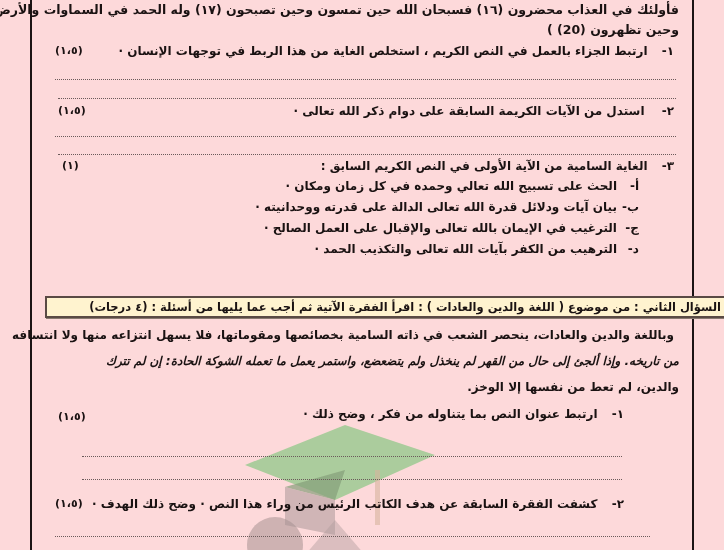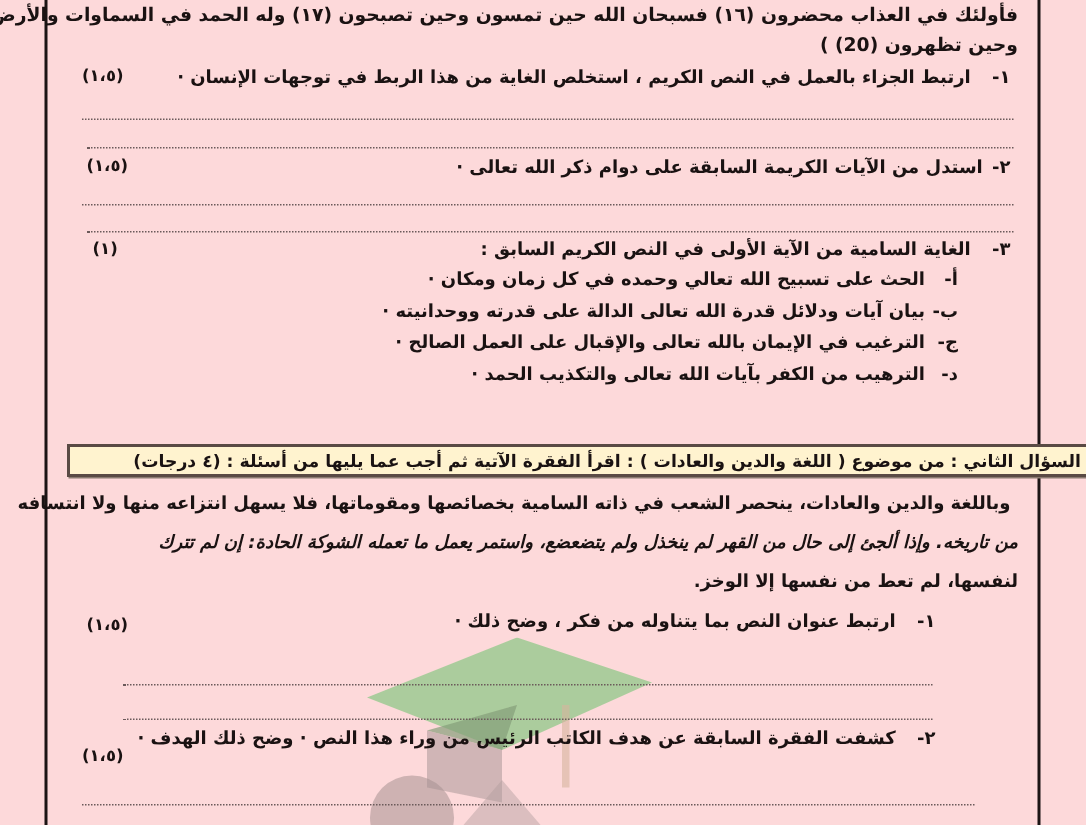--- a/index.html
+++ b/index.html
@@ -46,21 +46,21 @@
 <div class="abs q" style="right:50px; top:43px;">
   <span>١-</span>
   <span style="margin-right:10px;">ارتبط الجزاء بالعمل في النص الكريم ، استخلص الغاية من هذا الربط في توجهات الإنسان ·</span>
 </div>
 <div class="abs marks" style="left:55px; top:44px;">(١،٥)</div>
 <div class="dots" style="left:55px; right:48px; top:79px;"></div>
 <div class="dots" style="left:58px; right:48px; top:98px;"></div>
 
 <div class="abs q" style="right:50px; top:103px;">
   <span>٢-</span>
-  <span style="margin-right:2px;">استدل من الآيات الكريمة السابقة على دوام ذكر الله تعالى ·</span>
+  <span style="margin-right:13px;">استدل من الآيات الكريمة السابقة على دوام ذكر الله تعالى ·</span>
 </div>
 <div class="abs marks" style="left:58px; top:104px;">(١،٥)</div>
 <div class="dots" style="left:55px; right:48px; top:136px;"></div>
 <div class="dots" style="left:58px; right:48px; top:154px;"></div>
 
 <div class="abs q" style="right:50px; top:158px;">
   <span>٣-</span>
   <span style="margin-right:10px;">الغاية السامية من الآية الأولى في النص الكريم السابق :</span>
 </div>
 <div class="abs marks" style="left:62px; top:159px;">(١)</div>
@@ -77,37 +77,37 @@
 <div class="abs q" style="right:85px; top:241px;">
   <span class="opt-letter">د-</span><span>الترهيب من الكفر بآيات الله تعالى والتكذيب الحمد ·</span>
 </div>
 
 <div class="header-box">
   <span>السؤال الثاني : من موضوع ( اللغة والدين والعادات ) : اقرأ الفقرة الآتية ثم أجب عما يليها من أسئلة : (٤ درجات)</span>
 </div>
 
 <div class="abs para" style="right:50px; top:327px;margin-left:16px;">وباللغة والدين والعادات، ينحصر الشعب في ذاته السامية بخصائصها ومقوماتها، فلا يسهل انتزاعه منها ولا انتسافه</div>
 <div class="abs para" style="right:45px; top:353px;font-style:italic;">من تاريخه. وإذا ألجئ إلى حال من القهر لم ينخذل ولم يتضعضع، واستمر يعمل ما تعمله الشوكة الحادة: إن لم تترك</div>
-<div class="abs para" style="right:45px; top:379px;">لنفسها، لم تعط من نفسها إلا الوخز.</div>
+<div class="abs para" style="right:45px; top:379px;">والدين، لم تعط من نفسها إلا الوخز.</div>
 
 <svg class="watermark" viewBox="0 0 230 130">
   <polygon points="20,40 120,0 210,30 110,75" fill="#7cc67a" opacity="0.85"></polygon>
   <polygon points="110,75 120,45 60,62" fill="#5e8a5a" opacity="0.7"></polygon>
   <polygon points="60,62 110,75 110,110 60,100" fill="#9a8a8a" opacity="0.6"></polygon>
   <rect x="150" y="45" width="5" height="55" fill="#c9a98a" opacity="0.6"></rect>
   <circle cx="50" cy="120" r="28" fill="#8a7a7a" opacity="0.55"></circle>
   <polygon points="80,130 110,95 140,130" fill="#9a8a8a" opacity="0.45"></polygon>
 </svg>
 
 <div class="abs q" style="right:100px; top:406px;">
   <span>١-</span>
   <span style="margin-right:10px;">ارتبط عنوان النص بما يتناوله من فكر ، وضح ذلك ·</span>
 </div>
 <div class="abs marks" style="left:58px; top:410px;">(١،٥)</div>
 <div class="dots" style="left:82px; right:102px; top:456px;"></div>
 <div class="dots" style="left:82px; right:102px; top:479px;"></div>
 
-<div class="abs q" style="right:100px; top:484px;">
+<div class="abs q" style="right:100px; top:496px;">
   <span>٢-</span>
   <span style="margin-right:10px;">كشفت الفقرة السابقة عن هدف الكاتب الرئيس من وراء هذا النص · وضح ذلك الهدف ·</span>
 </div>
 <div class="abs marks" style="left:55px; top:497px;">(١،٥)</div>
 <div class="dots" style="left:55px; right:74px; top:536px;"></div>
 
 </body></html>

